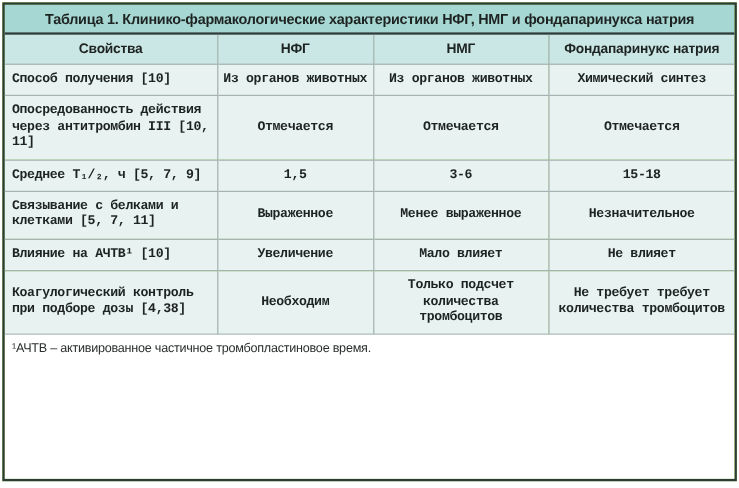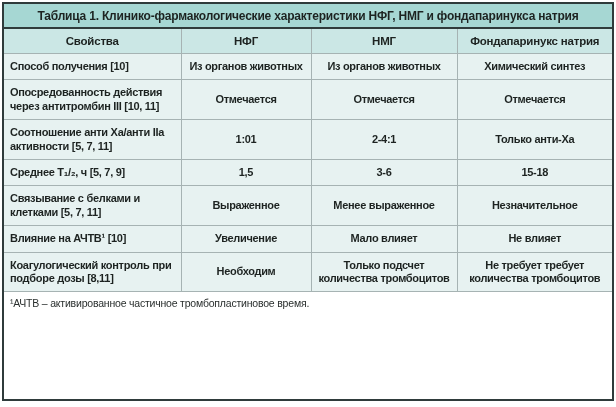--- a/index.html
+++ b/index.html
@@ -36,21 +36,21 @@
     vertical-align: middle;
   }
   th {
     background: var(--header-bg, #cbe7e5);
     font-size: 11.5px; letter-spacing: -0.2px;
     padding: 6px 2px; text-align: center;
   }
   td {
     background: var(--cell-bg, #e7f2f1);
     font-size: 11px; letter-spacing: -0.3px; line-height: 1.22;
-    padding: 6px 4px; text-align: center;
+    padding: 6px 4px; text-align: center; font-family: Liberation Mono, monospace;
   }
   td.prop { text-align: left; padding-left: 6px; padding-right: 3px; }
   th:first-child, td:first-child { border-left: none; }
   th:last-child, td:last-child { border-right: none; }
   thead tr th { border-top: none; }
   .footnotes {
     flex: 1 1 auto;
     background: #ffffff;
     padding: 4px 6px 2px 6px;
     font-size: 10.5px; font-weight: normal; letter-spacing: -0.2px;
@@ -87,45 +87,39 @@
         <td>Из органов животных</td>
         <td>Химический синтез</td>
       </tr>
       <tr>
         <td class="prop">Опосредованность действия через антитромбин III [10, 11]</td>
         <td>Отмечается</td>
         <td>Отмечается</td>
         <td>Отмечается</td>
       </tr>
       <tr>
-        <td class="prop">Соотношение анти Xa/анти IIa активности [5, 7, 11]</td>
-        <td>1:01</td>
-        <td>2-4:1</td>
-        <td>Только анти-Xa</td>
-      </tr>
-      <tr>
         <td class="prop">Среднее Т₁/₂, ч [5, 7, 9]</td>
         <td>1,5</td>
         <td>3-6</td>
         <td>15-18</td>
       </tr>
       <tr>
         <td class="prop">Связывание с белками и клетками [5, 7, 11]</td>
         <td>Выраженное</td>
         <td>Менее выраженное</td>
         <td>Незначительное</td>
       </tr>
       <tr>
         <td class="prop">Влияние на АЧТВ¹ [10]</td>
         <td>Увеличение</td>
         <td>Мало влияет</td>
         <td>Не влияет</td>
       </tr>
       <tr>
-        <td class="prop">Коагулогический контроль при подборе дозы [8,11]</td>
+        <td class="prop">Коагулогический контроль при подборе дозы [4,38]</td>
         <td>Необходим</td>
         <td>Только подсчет количества тромбоцитов</td>
         <td>Не требует требует количества тромбоцитов</td>
       </tr>
     </tbody>
   </table>
 
   <div class="footnotes">
     <span class="fn">¹АЧТВ – активированное частичное тромбопластиновое время.</span>
 

